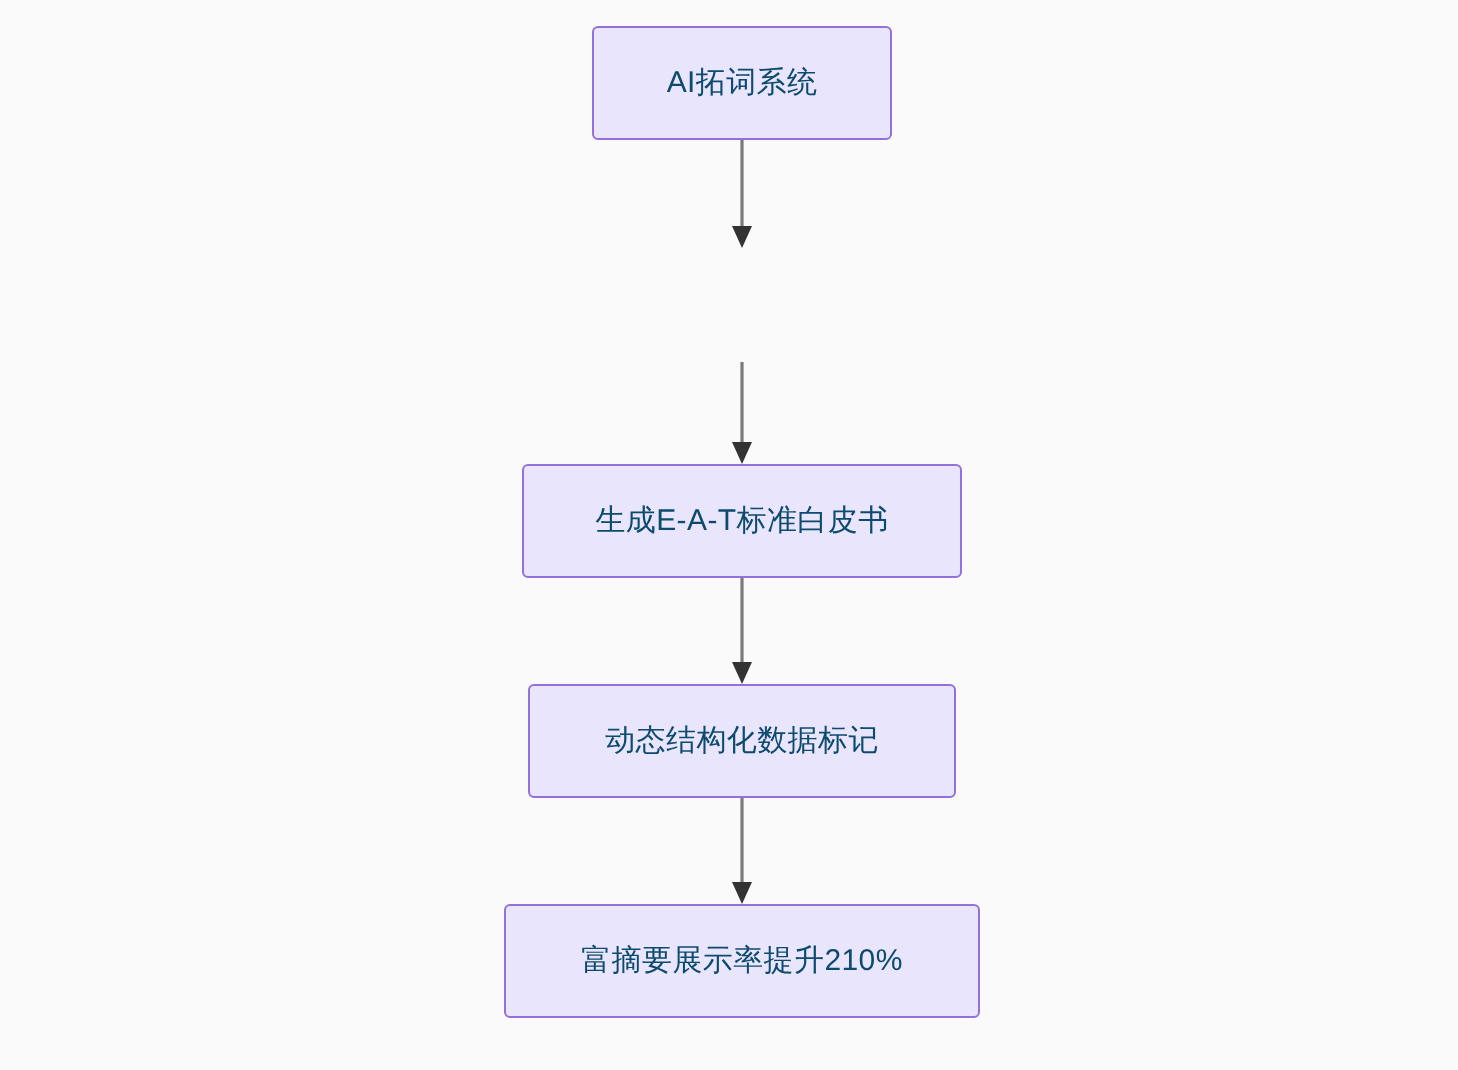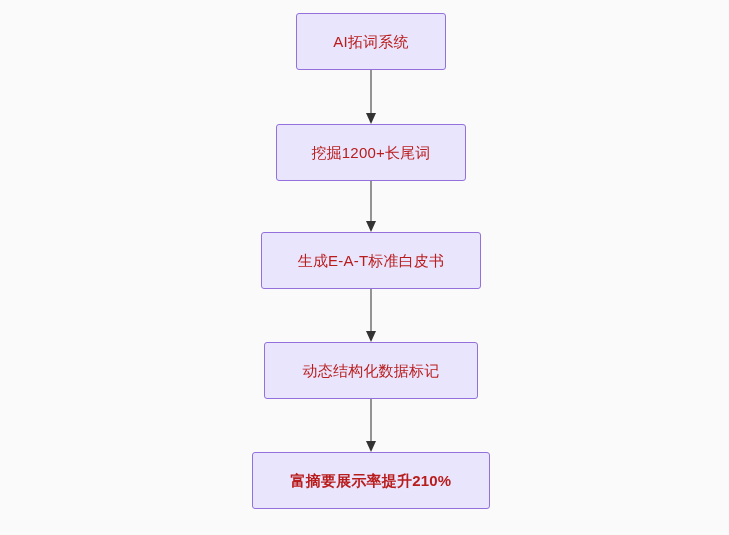--- a/index.html
+++ b/index.html
@@ -20,21 +20,21 @@
   }
   .node {
     position: absolute;
     box-sizing: border-box;
     background: #e9e5fc;
     border: 1.4px solid #9370db;
     border-radius: 3px;
     display: flex;
     align-items: center;
     justify-content: center;
-    color: #b91c1c;
+    color: #0c4a6e;
     font-size: 15px;
     line-height: 1;
     letter-spacing: 0.2px;
     white-space: nowrap;
   }
   .node-label {
     display: block;
   }
   .edge {
     position: absolute;
@@ -74,29 +74,26 @@
     <svg width="16" height="53" viewBox="0 0 16 53" xmlns="http://www.w3.org/2000/svg">
       <line x1="8" y1="0" x2="8" y2="44" stroke="#7a7a7a" stroke-width="1.6"></line>
       <polygon points="8,53 3,42 13,42" fill="#333333"></polygon>
     </svg>
   </div>
 
   <div class="node" style="left:296px; top:13px; width:150px; height:57px;">
     <span class="node-label">AI拓词系统</span>
   </div>
 
-  <div class="node" style="left:276px; top:124px; width:190px; height:57px;">
-    <span class="node-label">挖掘1200+长尾词</span>
-  </div>
 
   <div class="node" style="left:264px; top:342px; width:214px; height:57px;">
     <span class="node-label">动态结构化数据标记</span>
   </div>
 
   <div class="node" style="left:261px; top:232px; width:220px; height:57px;">
     <span class="node-label">生成E-A-T标准白皮书</span>
   </div>
 
-  <div class="node" style="left:252px; top:452px; width:238px; height:57px;font-weight:bold;">
+  <div class="node" style="left:252px; top:452px; width:238px; height:57px;">
     <span class="node-label">富摘要展示率提升210%</span>
   </div>
 
 </div>
 
 </body></html>

